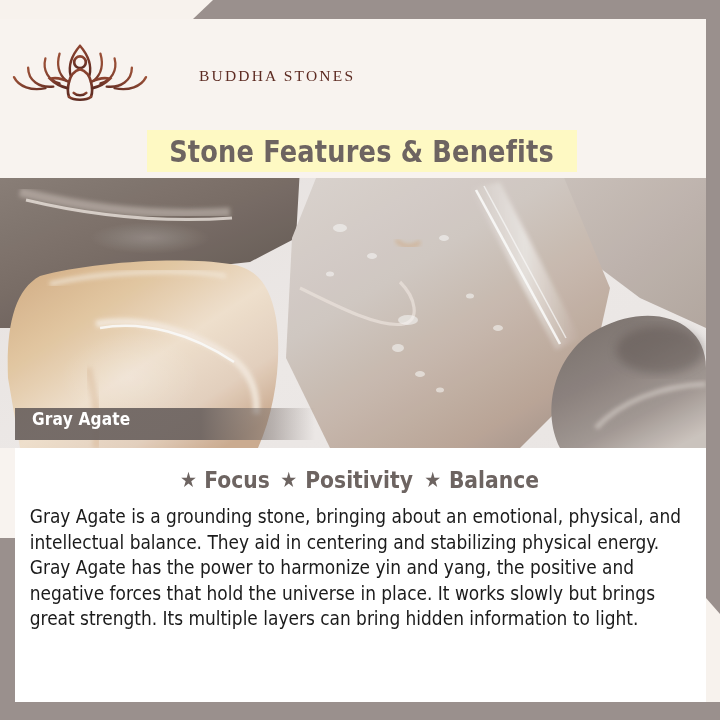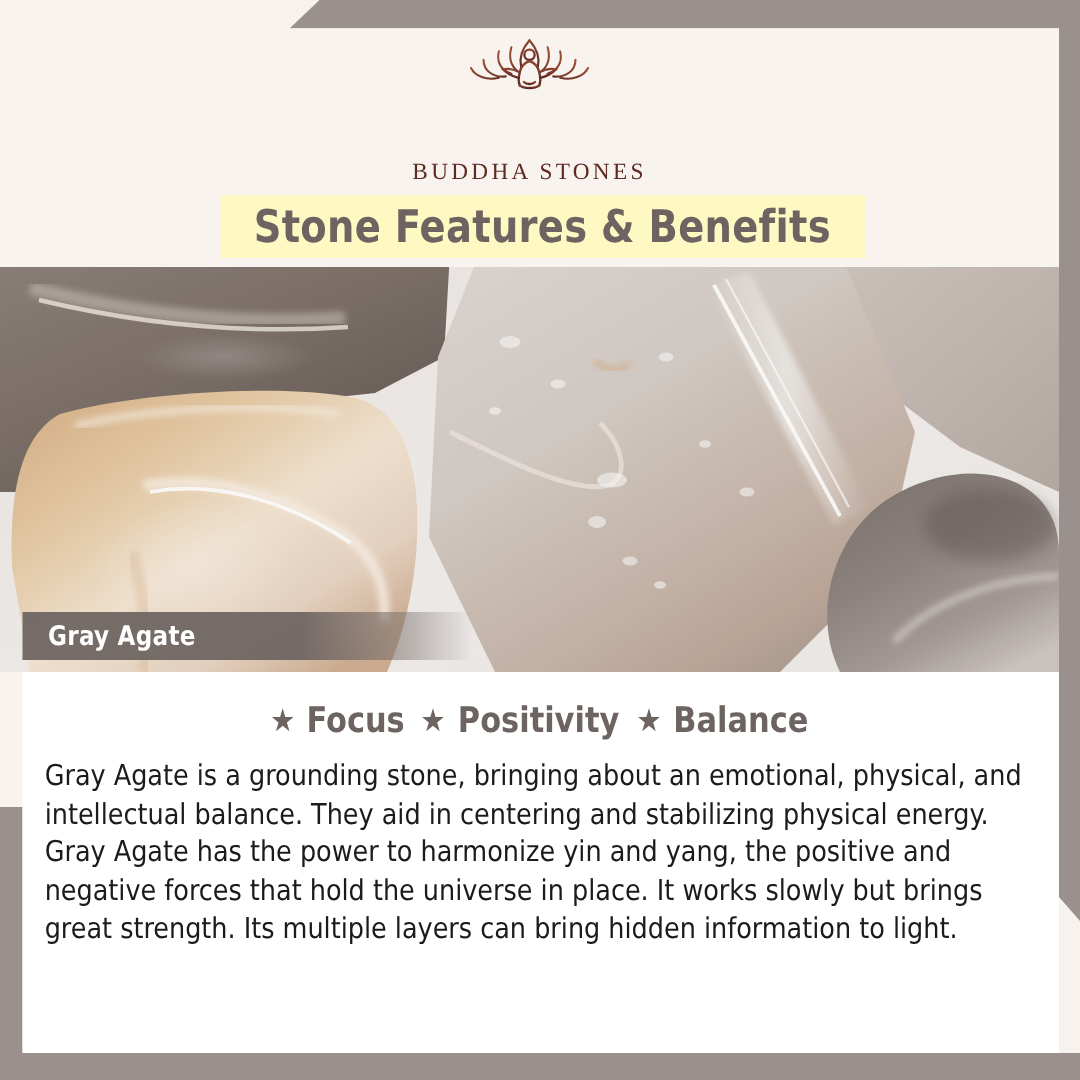--- a/index.html
+++ b/index.html
@@ -34,21 +34,21 @@
 
   
   .canvas{
     position:absolute;left:0;top:19px;width:706px;height:683px;
     background:#f8f3ef;
   }
 
   
   .logo-wrap{
     position:absolute;left:0;top:24px;width:706px;height:100px;
-    display:flex;flex-direction:column;align-items:center;justify-content:flex-start;gap:39px;
+    display:flex;align-items:center;justify-content:flex-start;gap:39px;
   }
   .logo-mark{width:160px;height:66px;display:block;}
   .logo-word{
     margin-top:4px;
     font-family:"Liberation Serif", serif;
     font-size:15.5px;letter-spacing:2.2px;color:#5d2b22;
     font-weight:400;
   }
 
   
@@ -67,21 +67,21 @@
   
   .photo{
     position:absolute;left:0;top:178px;width:706px;height:270px;
     overflow:hidden;background:#efeaea;
   }
   .photo svg{display:block;width:706px;height:270px;}
 
   .stone-label{
     position:absolute;left:15px;bottom:8px;width:300px;height:32px;
     background:linear-gradient(to right,rgba(108,99,96,.93) 0%,rgba(108,99,96,.92) 62%,rgba(120,110,106,.45) 86%,rgba(140,128,124,0) 100%);
-    display:flex;align-items:center;margin-top:36px;
+    display:flex;align-items:flex-start;margin-top:36px;
   }
   .stone-label span{
     margin-left:17px;
     font-family:"DejaVu Sans Condensed","Liberation Sans Narrow","Liberation Sans",sans-serif;
     font-weight:700;font-size:18px;color:#ffffff;letter-spacing:.2px;
     transform:scaleX(.95);transform-origin:left center;
   }
 
   
   .panel{

